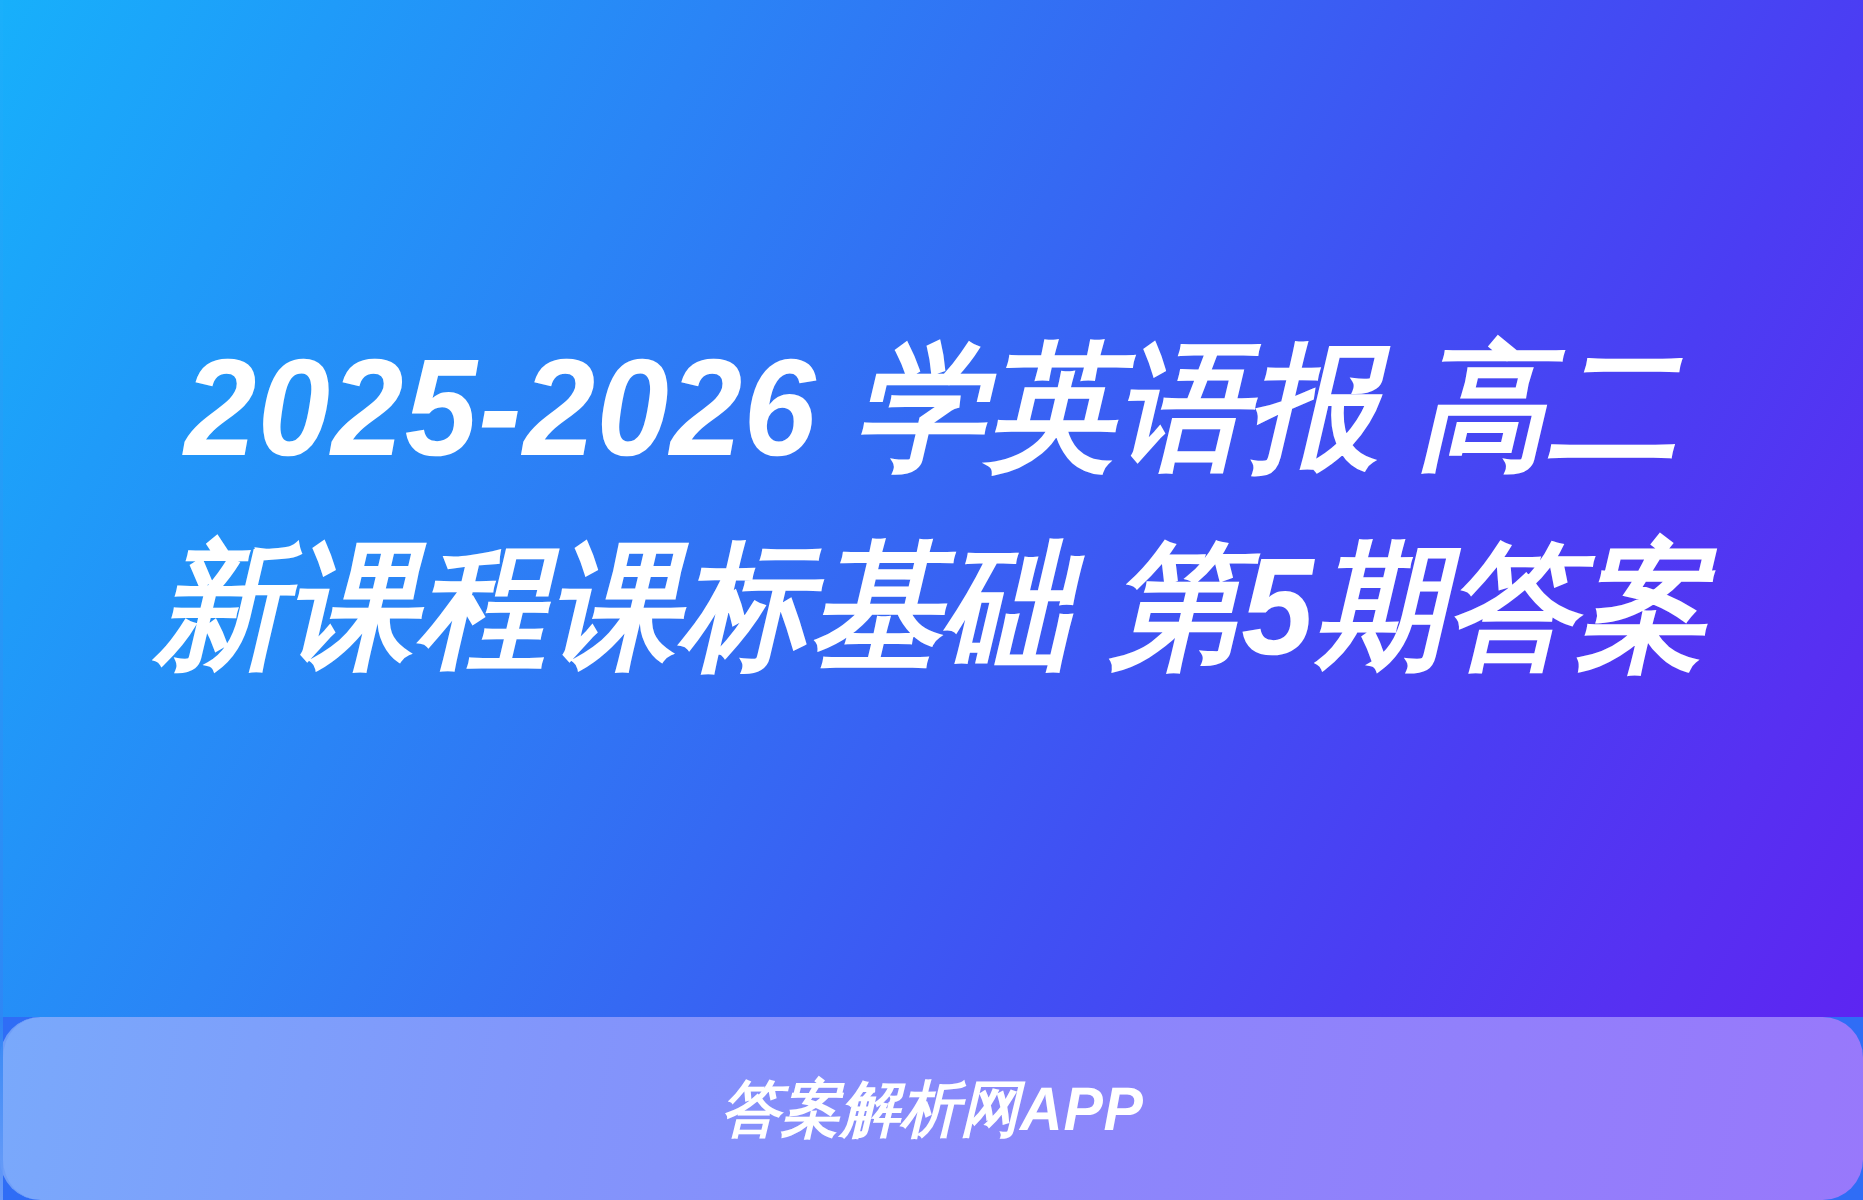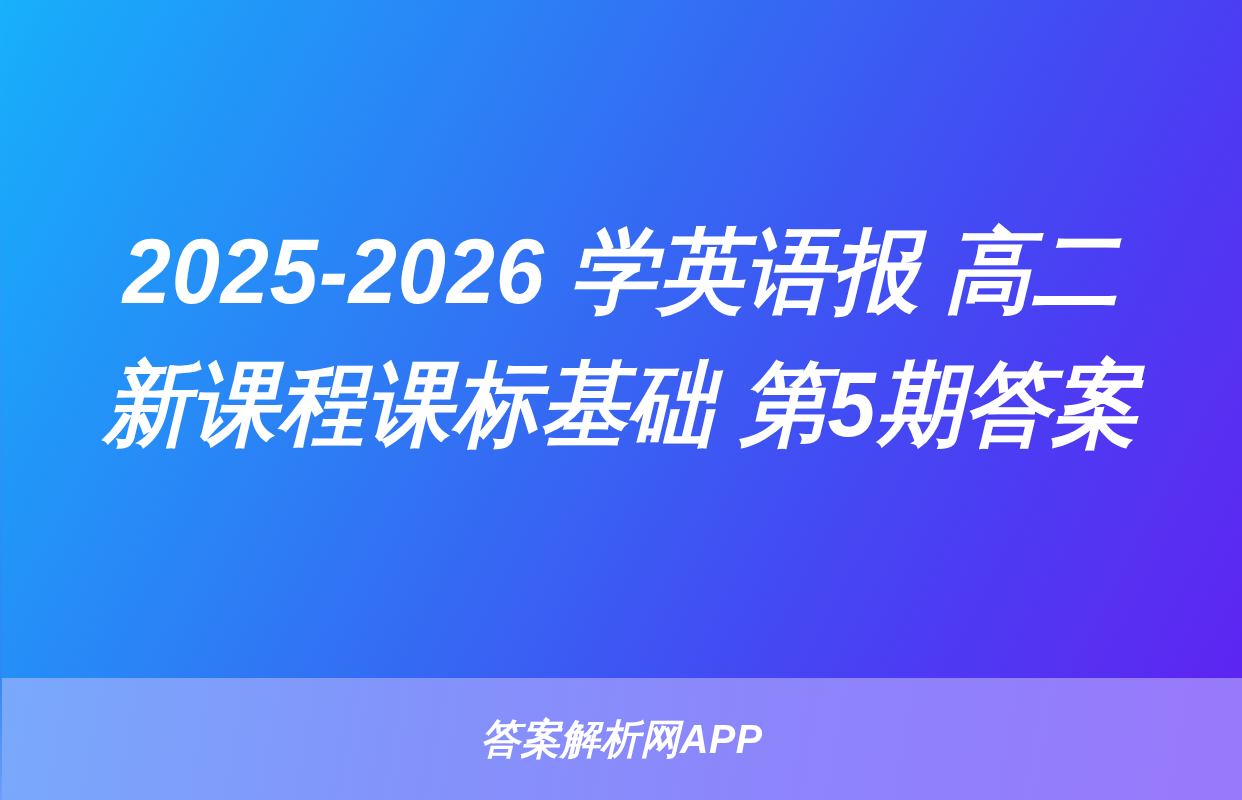--- a/index.html
+++ b/index.html
@@ -70,20 +70,21 @@
     background: linear-gradient(100deg,
                 #79a9fb 0%,
                 #8295fb 30%,
                 #8c86fb 60%,
                 #9878fb 100%);
     display: flex;
     align-items: center;
     justify-content: center;
     box-sizing: border-box;
     border-left: 2px solid #6f9ef8;
+    border-radius: 27px;
   }
 
   #watermark {
     color: #ffffff;
     font-family: "Liberation Sans", "DejaVu Sans", sans-serif;
     font-weight: 700;
     font-style: italic;
     font-size: 41px;
     letter-spacing: 0.5px;
     line-height: 1;

